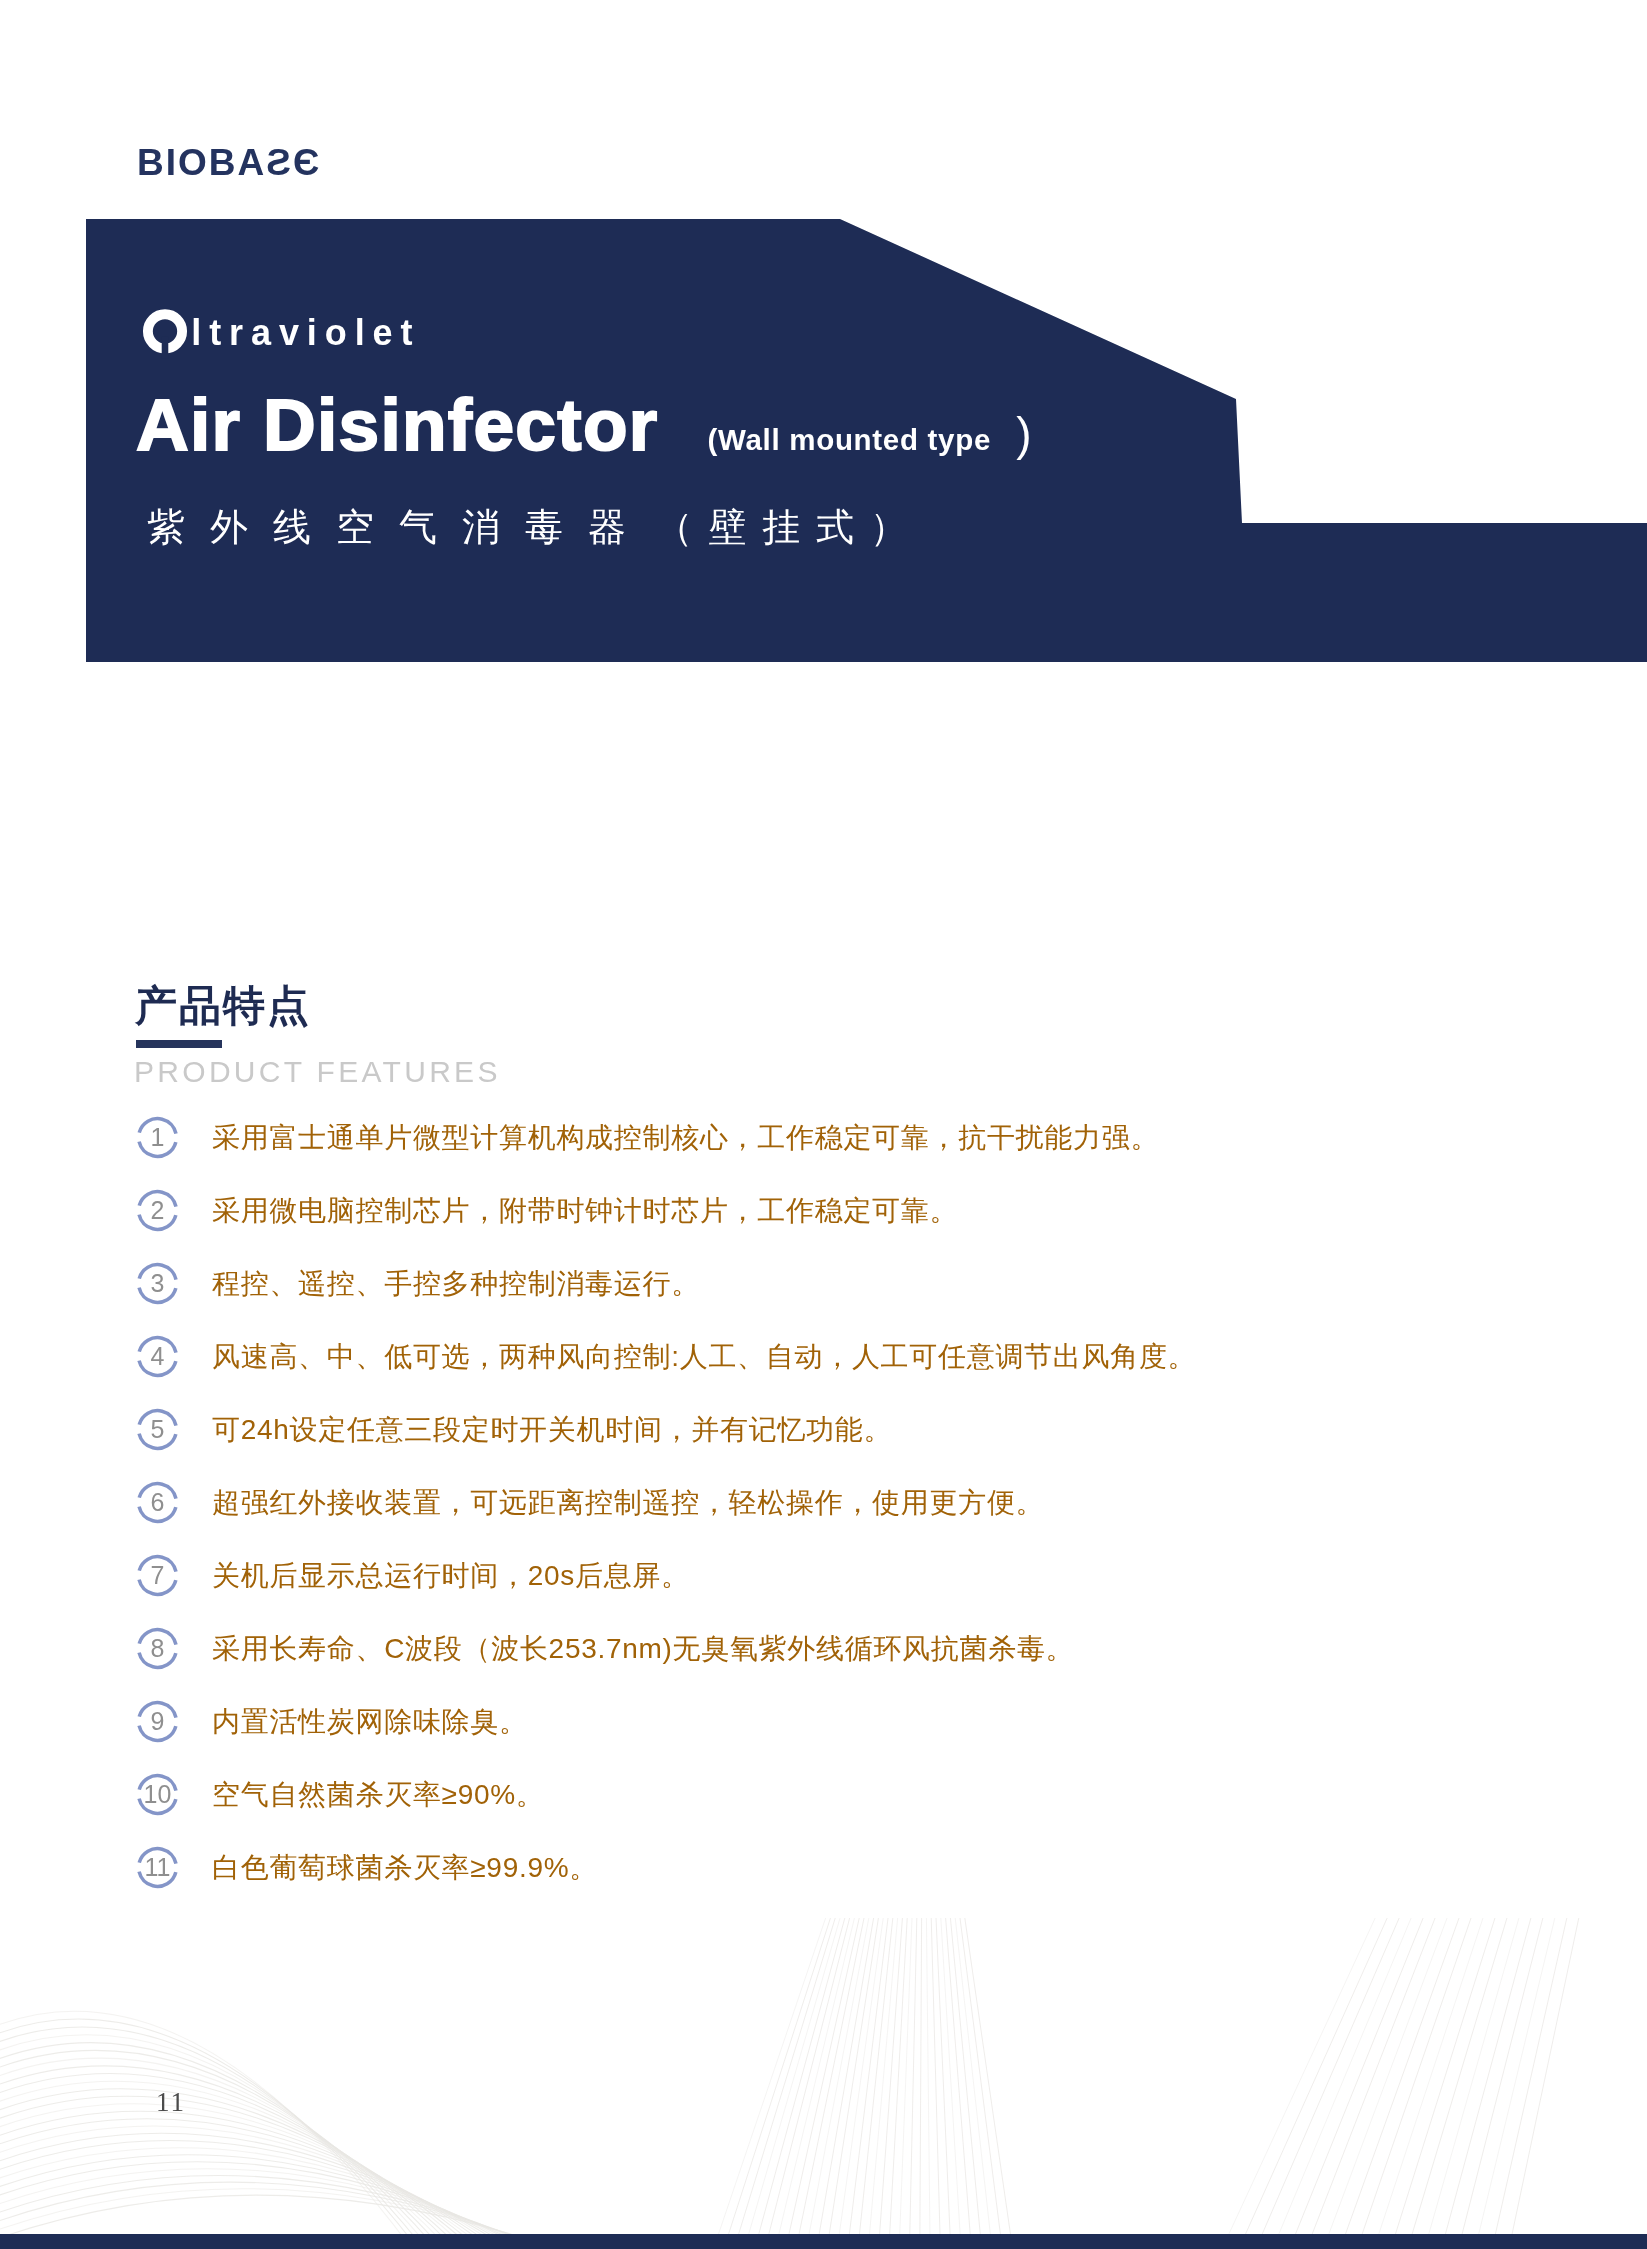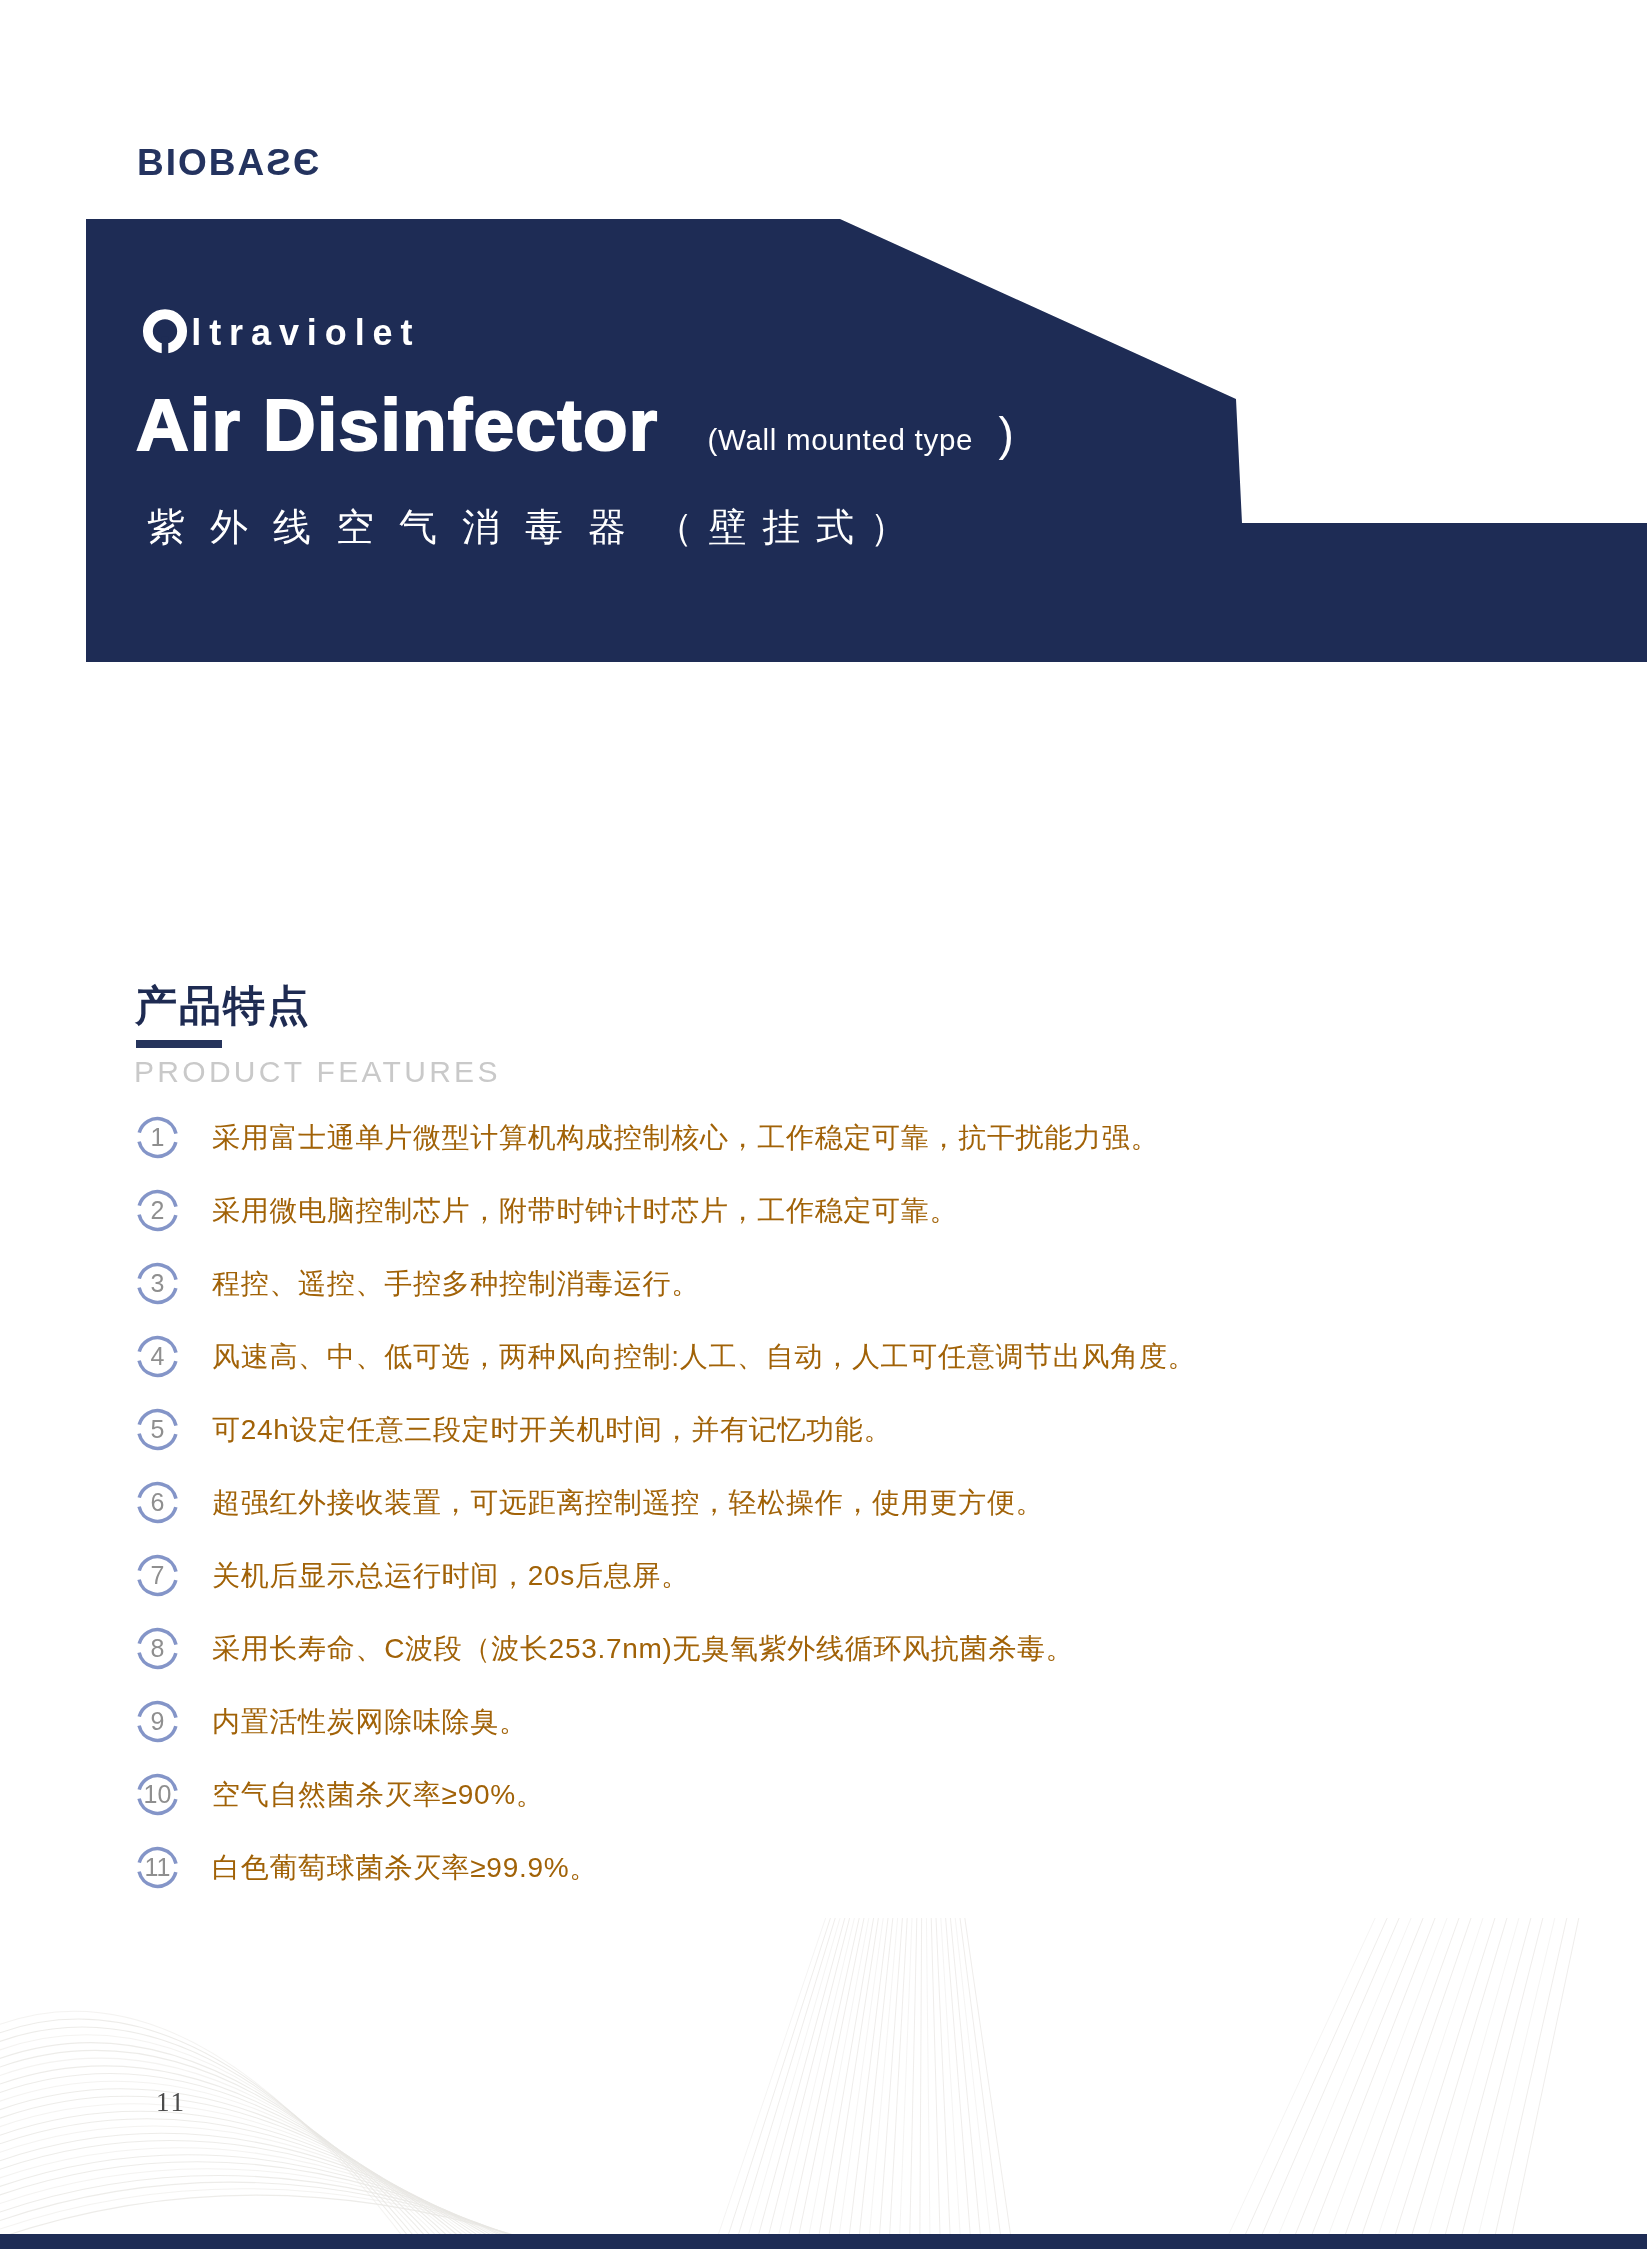--- a/index.html
+++ b/index.html
@@ -34,21 +34,21 @@
     margin-left:1.3px;
   }
   .title-row {
     position:absolute; left:136px; top:164px;
     display:flex; align-items:baseline; white-space:nowrap;gap:24px;
   }
   .title-en {
     font-size:73px; font-weight:bold; letter-spacing:1.3px;
     -webkit-text-stroke:2px #ffffff;
   }
-  .subtitle-en { font-size:29.5px; font-weight:normal; margin-left:25px; letter-spacing:0.7px; }
+  .subtitle-en { font-size:29.5px; font-weight:bold; margin-left:25px; letter-spacing:0.7px; }
   .subtitle-close { font-size:46px; font-weight:300; margin-left:1.3px; }
   .title-zh-row {
     position:absolute; left:147px; top:283px;
     white-space:nowrap; font-size:38px;
   }
   .title-zh { letter-spacing:25px; }
   .subtitle-zh { letter-spacing:15.7px; margin-left:3.9px; }
 
   
   .feat-heading-zh {

